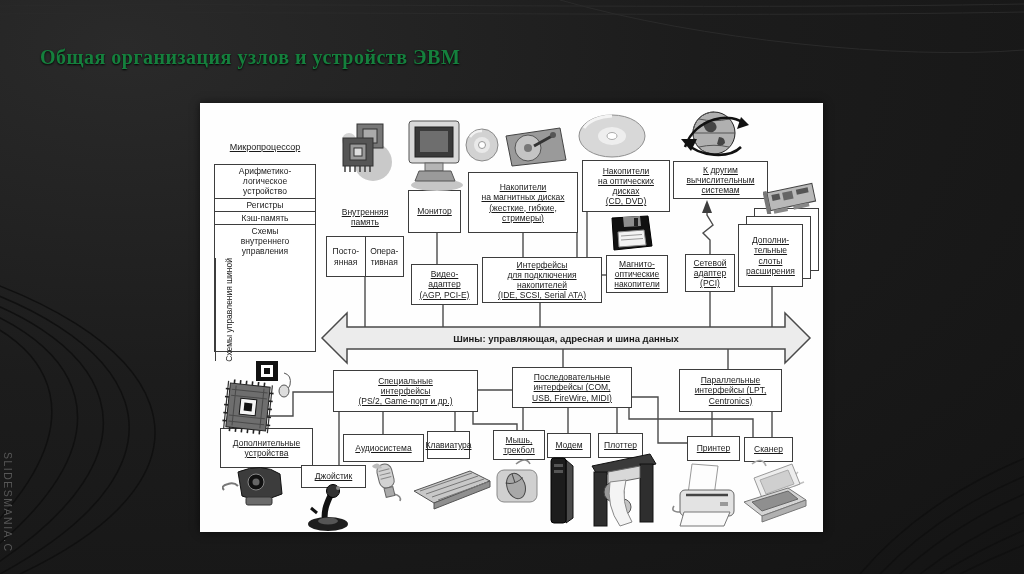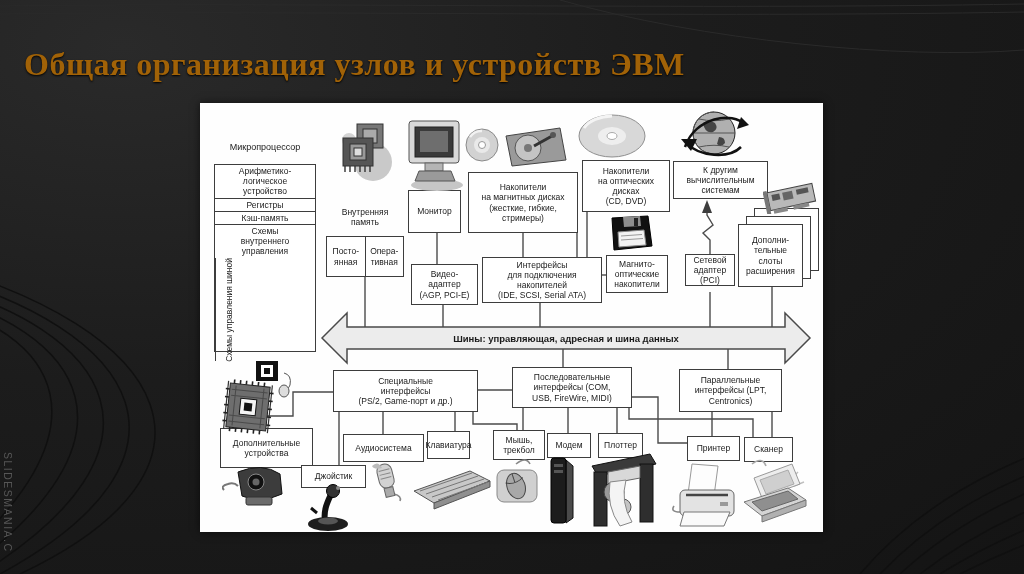--- a/index.html
+++ b/index.html
@@ -1,29 +1,29 @@
 <!DOCTYPE html>
 <html><head>
 <meta charset="utf-8">
 <style>
   html,body{margin:0;padding:0;}
   body{width:1024px;height:574px;overflow:hidden;position:relative;
        background:#181818;
        background-image:radial-gradient(ellipse at 12% 8%, #2a2a2a 0%, #1c1c1c 45%, #141414 100%);
        font-family:"Liberation Sans", sans-serif;}
   .bg-decor{position:absolute;left:0;top:0;z-index:0;}
-  .slide-title{position:absolute;left:24px;top:46px;z-index:2;
-       font-family:"Liberation Serif", serif;font-weight:bold;font-size:32px;
-       color:#a16207;letter-spacing:.5px;text-shadow:0 1px 2px #000;}
+  .slide-title{position:absolute;left:40px;top:46px;z-index:2;
+       font-family:"Liberation Serif", serif;font-weight:bold;font-size:20px;
+       color:#15803d;letter-spacing:.5px;text-shadow:0 1px 2px #000;}
   .watermark{position:absolute;left:2px;top:452px;z-index:2;color:#565656;
        font-size:10.5px;letter-spacing:1.5px;writing-mode:vertical-rl;}
   .panel{position:absolute;left:200px;top:103px;width:623px;height:429px;
        background:#fefefe;z-index:3;box-shadow:0 0 8px rgba(0,0,0,.6);}
   .node,.labelbox{position:absolute;box-sizing:border-box;display:flex;align-items:center;justify-content:center;
-       text-align:center;font-size:8.5px;line-height:1.2;color:#1a1a1a;white-space:pre-line;}
+       text-align:center;font-size:8.5px;line-height:1.2;color:#1a1a1a;white-space:pre-line;text-decoration:underline;}
   .node{border:1.5px solid #3d3d3d;background:#fff;padding:1px;z-index:5;}
   .labelbox{z-index:5;}
   .mpbox{position:absolute;box-sizing:border-box;display:flex;border:1.5px solid #3d3d3d;background:#fff;z-index:5;flex-direction:column;}
   .mp-cells{flex:1;display:flex;flex-direction:column;}
   .cell{display:flex;align-items:center;justify-content:center;text-align:center;
        border-bottom:1.5px solid #3d3d3d;white-space:pre-line;font-size:8.5px;line-height:1.2;color:#1a1a1a;padding:1px;}
   .cell:last-child{border-bottom:none;}
   .mp-strip{width:26px;border-left:1.5px solid #3d3d3d;display:flex;align-items:center;justify-content:center;
        font-size:8.5px;color:#1a1a1a;}
   .vtext{writing-mode:vertical-rl;transform:rotate(180deg);}
@@ -146,21 +146,21 @@
   <div class="node" style="left:282px;top:154px;width:120px;height:46px">Интерфейсы
 для подключения
 накопителей
 (IDE, SCSI, Serial ATA)</div>
   <div class="node" style="left:406px;top:152px;width:62px;height:38px">Магнито-
 оптические
 накопители</div>
   <div class="node" style="left:473px;top:58px;width:95px;height:38px">К другим
 вычислительным
 системам</div>
-  <div class="node" style="left:485px;top:151px;width:50px;height:32px">Сетевой
+  <div class="node" style="left:485px;top:151px;width:50px;height:38px">Сетевой
 адаптер
 (PCI)</div>
   <div class="echo" style="left:554px;top:105px;width:65px;height:63px"></div>
   <div class="echo" style="left:546px;top:113px;width:65px;height:63px"></div>
   <div class="node" style="left:538px;top:121px;width:65px;height:63px">Дополни-
 тельные
 слоты
 расширения</div>
 
   <div class="node" style="left:133px;top:267px;width:145px;height:42px">Специальные

